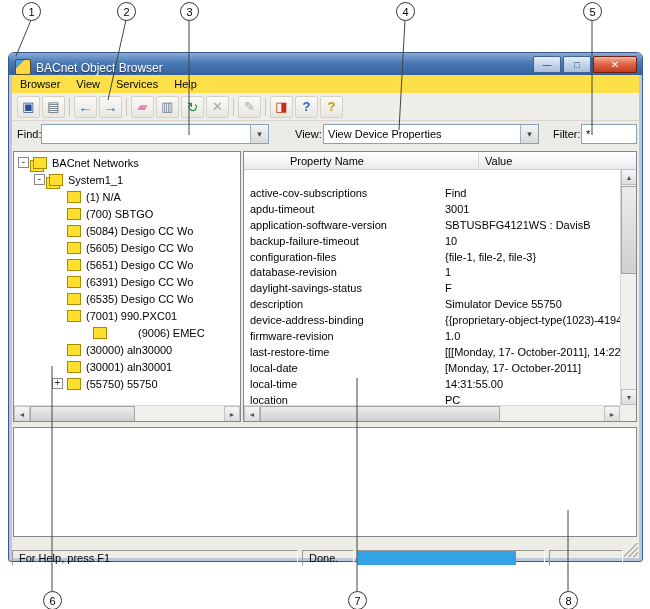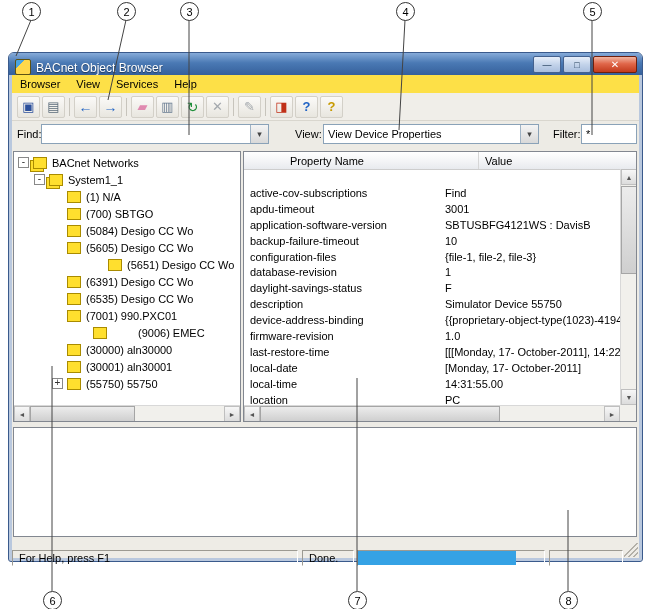--- a/index.html
+++ b/index.html
@@ -199,21 +199,21 @@
         <div class="trow" style="padding-left:38px;" data-name="tree-item">
             <span class="tspacer" data-name="tree-indent"></span>
             <span class="yicon" data-name="device-node-icon"></span>
             <span class="tlabel" data-name="tree-item-label">(5084) Desigo CC Wo</span>
           </div>
         <div class="trow" style="padding-left:38px;" data-name="tree-item">
             <span class="tspacer" data-name="tree-indent"></span>
             <span class="yicon" data-name="device-node-icon"></span>
             <span class="tlabel" data-name="tree-item-label">(5605) Desigo CC Wo</span>
           </div>
-        <div class="trow" style="padding-left:38px;margin-left:41px;" data-name="tree-item">
+        <div class="trow" style="padding-left:38px;" data-name="tree-item">
             <span class="tspacer" data-name="tree-indent"></span>
             <span class="yicon" data-name="device-node-icon"></span>
             <span class="tlabel" data-name="tree-item-label">(5651) Desigo CC Wo</span>
           </div>
         <div class="trow" style="padding-left:38px;" data-name="tree-item">
             <span class="tspacer" data-name="tree-indent"></span>
             <span class="yicon" data-name="device-node-icon"></span>
             <span class="tlabel" data-name="tree-item-label">(6391) Desigo CC Wo</span>
           </div>
         <div class="trow" style="padding-left:38px;" data-name="tree-item">

